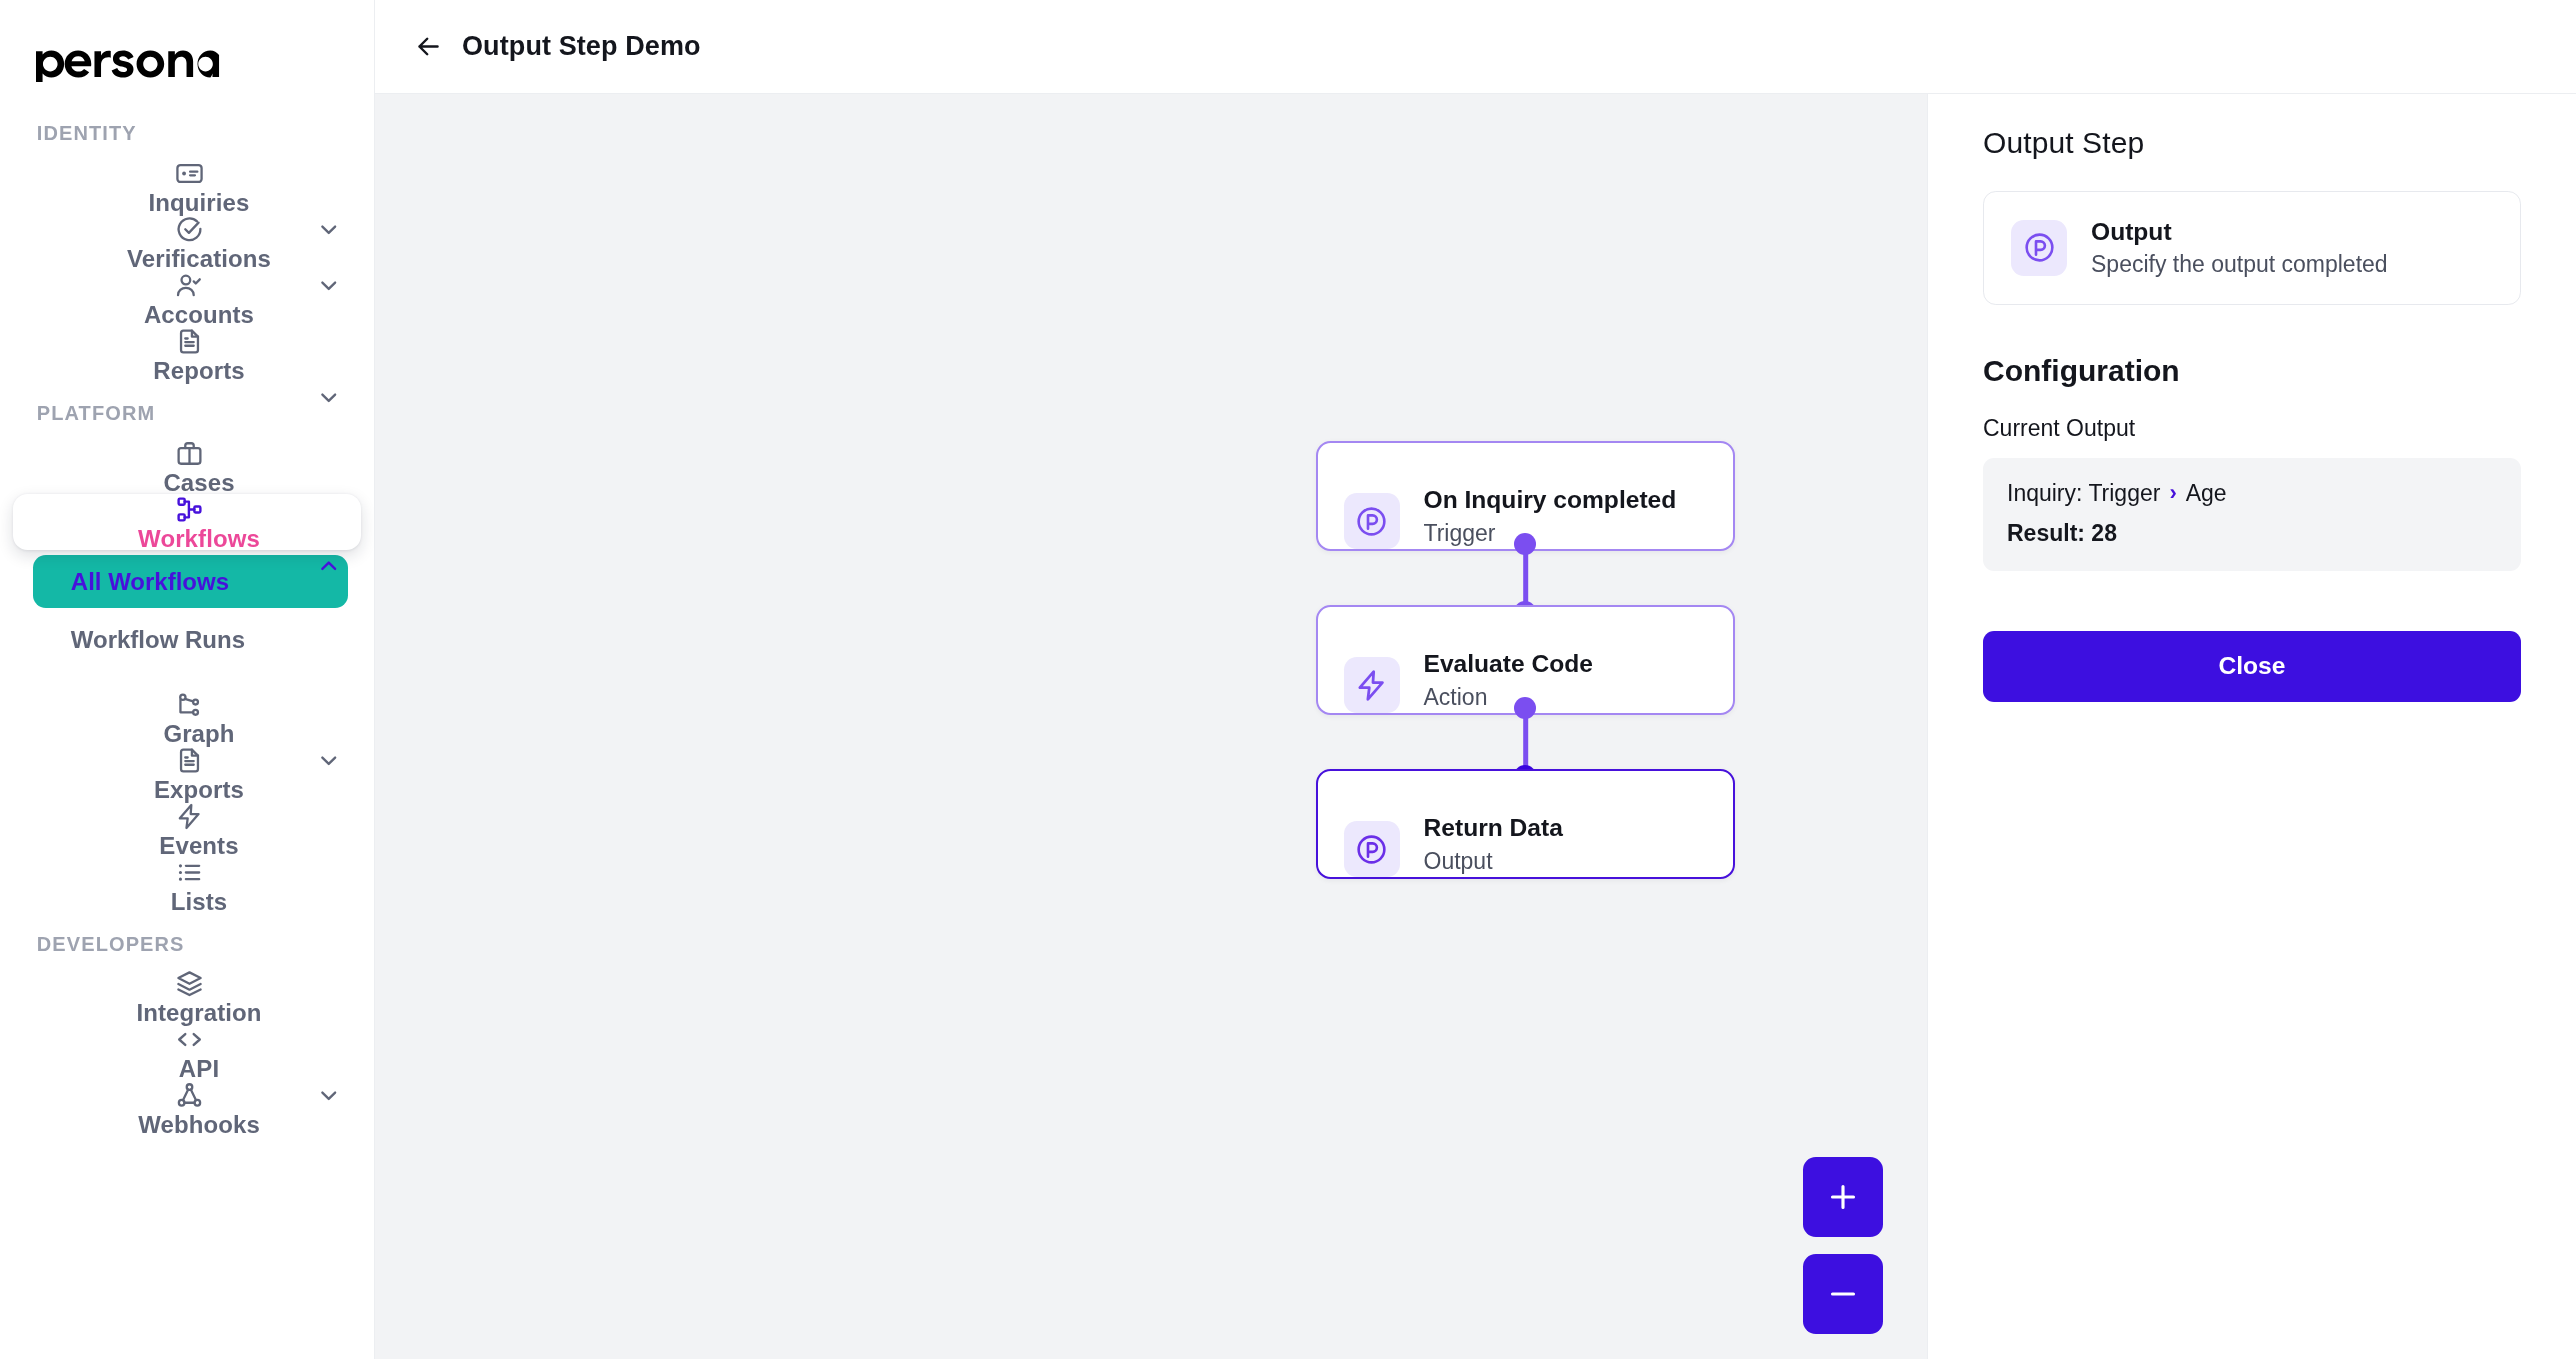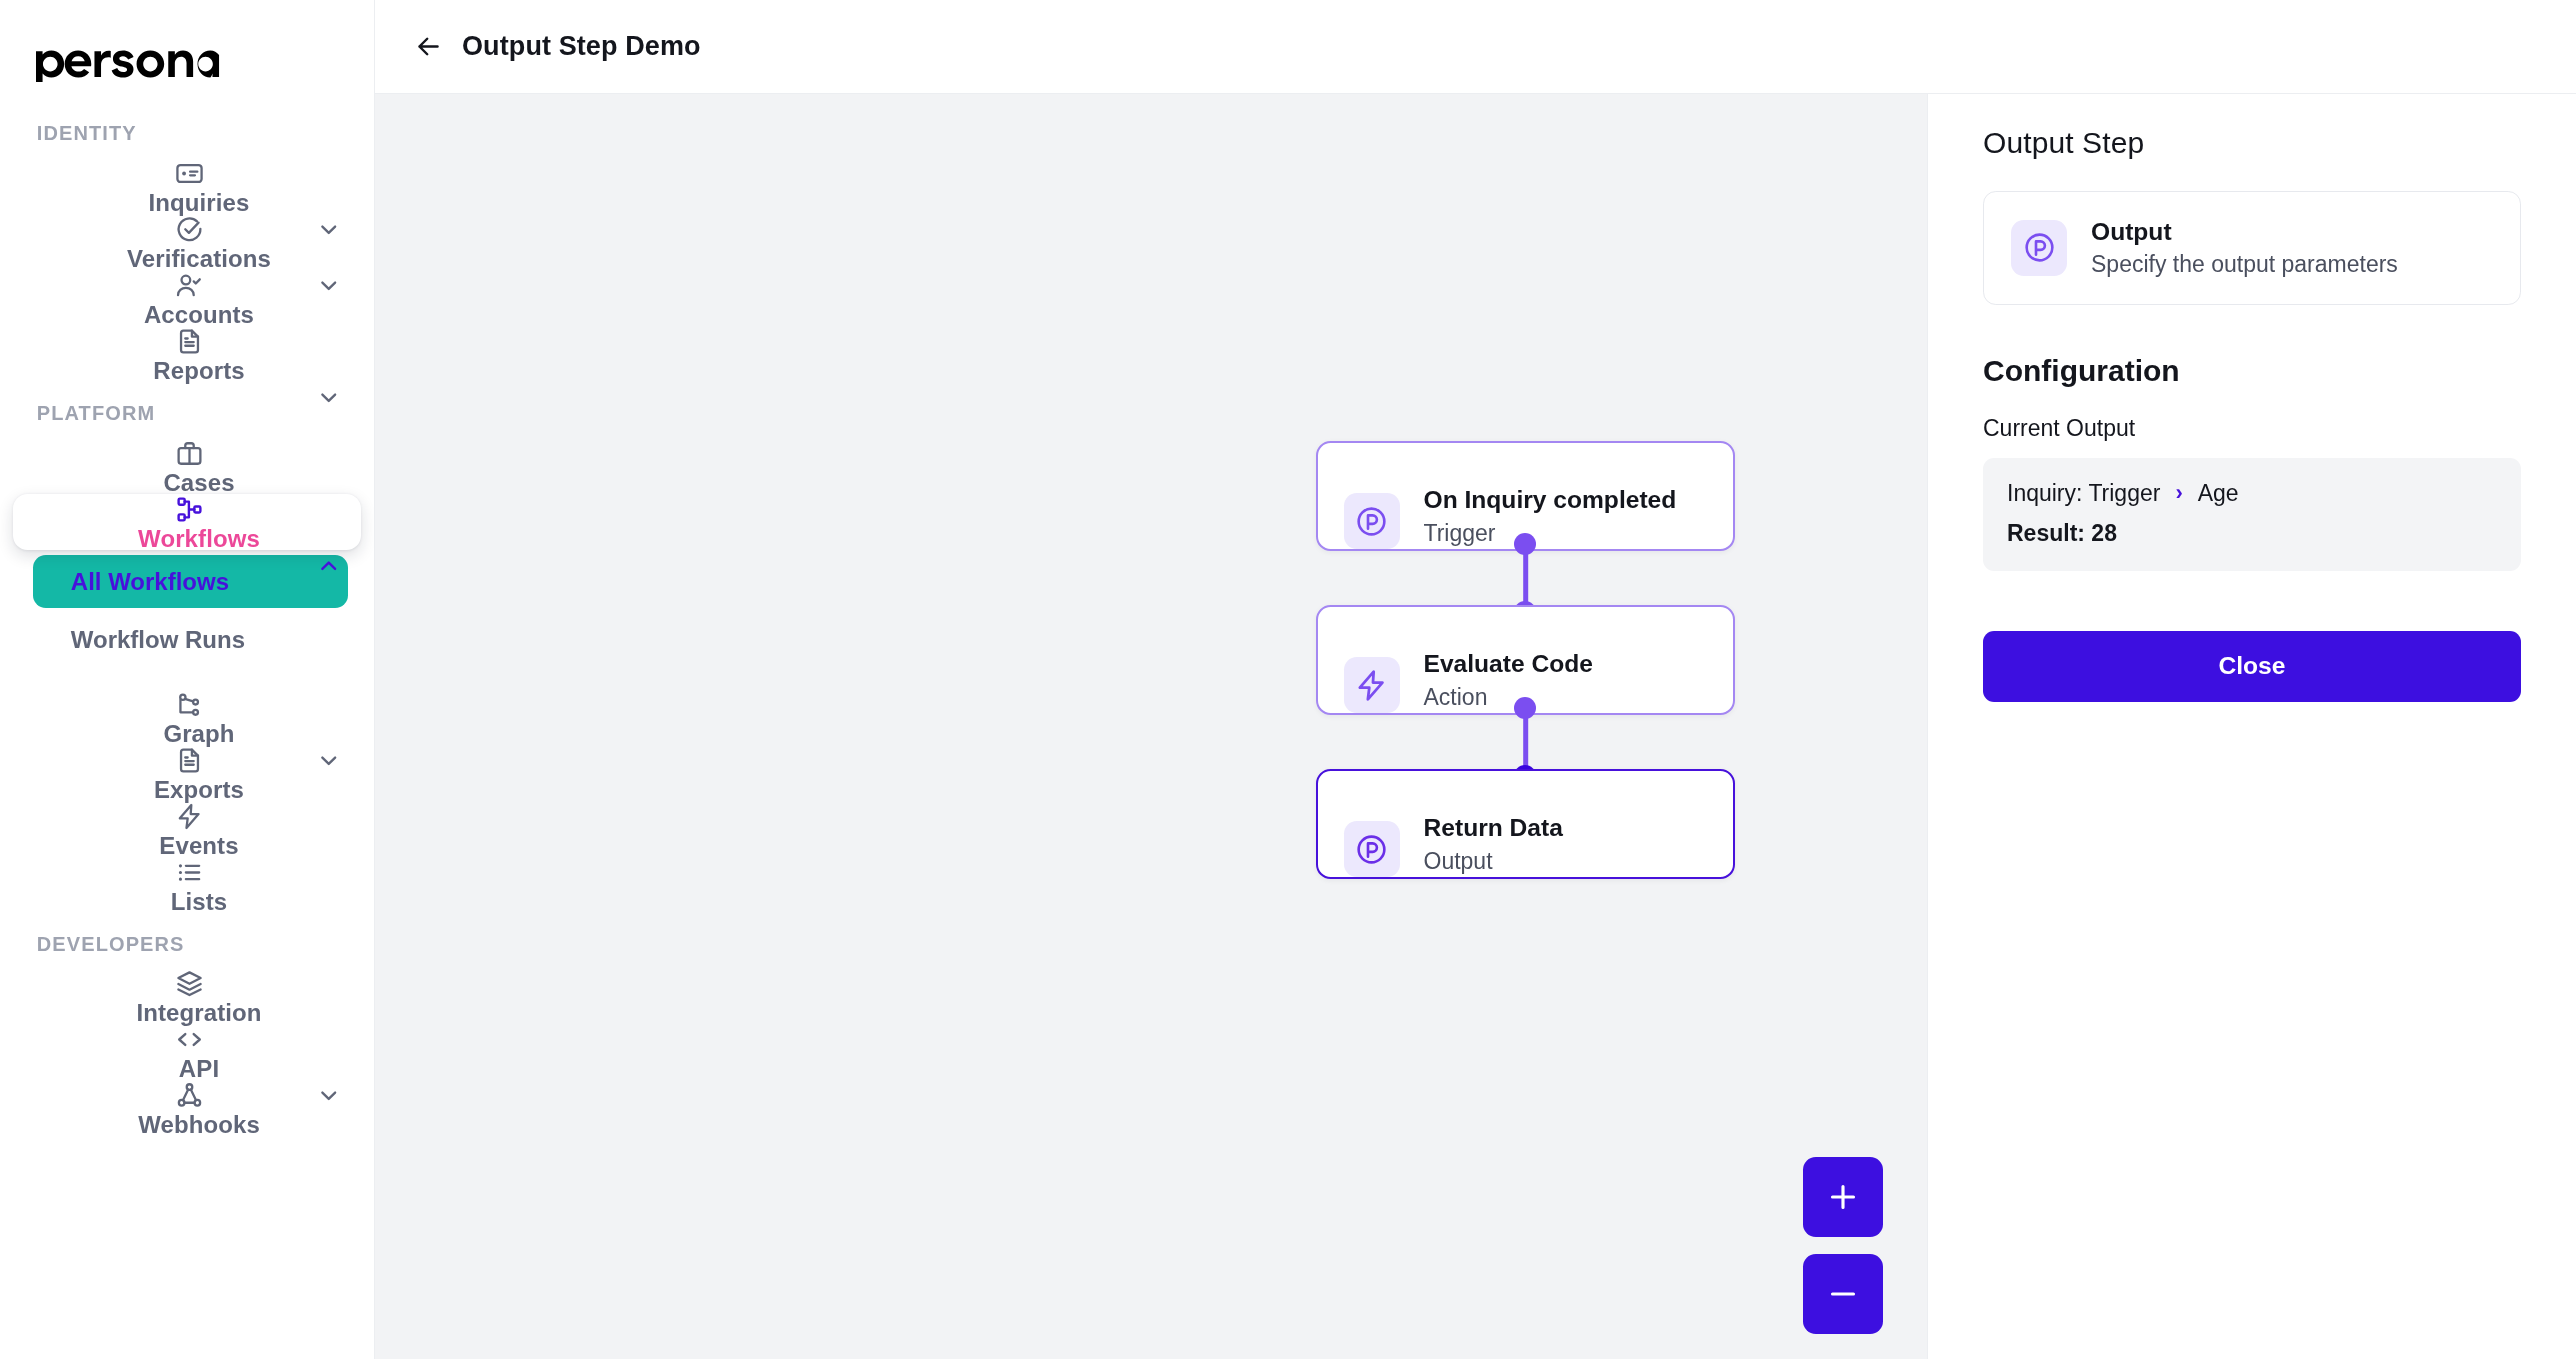--- a/index.html
+++ b/index.html
@@ -173,21 +173,21 @@
 
   .rp-h2 { font-size: 30px; font-weight: 700; color: #14161d; margin-top: 49px; }
   .rp-label { font-size: 23px; color: #14161d; margin-top: 27px; font-weight: 400; }
   .rp-out {
     margin-top: 16.4px;
     background: #f3f4f6;
     border-radius: 11px;
     padding: 22px 24px 24px 24px;
     min-height: 91px;
   }
-  .rp-out-path { font-size: 23px; color: #14161d; display: flex; gap: 15px; }
+  .rp-out-path { font-size: 23px; color: #14161d; display: flex; gap: 9px; }
   .rp-out-path .sep { color: #4711db; font-size: 22px; font-weight: 700; }
   .rp-out-result { font-size: 23px; color: #14161d; font-weight: 700; margin-top: 12.8px; }
 
   .close-btn {
     margin-top: 60px;
     width: 100%; height: 71px;
     background: #3d0fe0; color: #ffffff;
     border: none; border-radius: 11px;
     font-size: 24.6px; font-weight: 700;
     font-family: "Liberation Sans", sans-serif;
@@ -502,21 +502,21 @@
 
         <div class="rp-card">
           <span class="rp-card-ic">
             <svg viewBox="0 0 24 24" fill="none" stroke="#7b4ef0" stroke-width="1.8">
               <circle cx="12" cy="12" r="8.8"></circle>
               <path d="M9.6 17V7.8h3.2a2.9 2.9 0 0 1 0 5.8H9.6" stroke-linecap="round" stroke-linejoin="round"></path>
             </svg>
           </span>
           <span class="rp-card-text">
             <span class="rp-card-title" style="display:block;">Output</span>
-            <span class="rp-card-sub" style="display:block;">Specify the output parameters</span>
+            <span class="rp-card-sub" style="display:block;">Specify the output completed</span>
           </span>
         </div>
 
         <h2 class="rp-h2">Configuration</h2>
 
         <div class="rp-label">Current Output</div>
 
         <div class="rp-out">
           <div class="rp-out-path">
             <span>Inquiry: Trigger</span>

